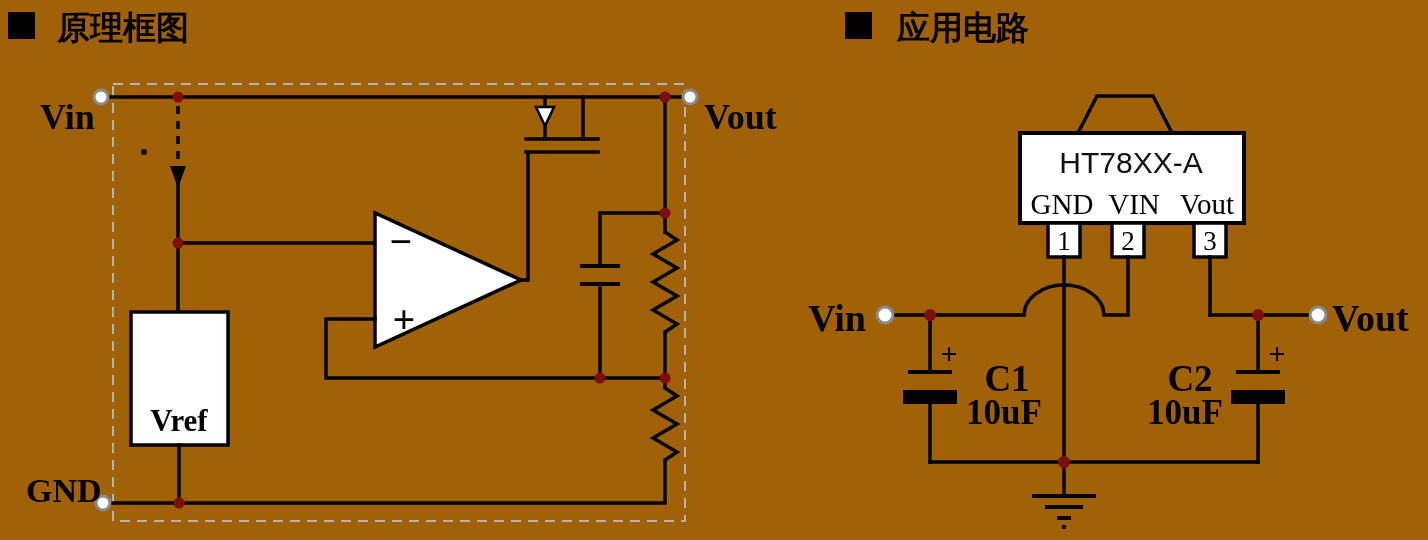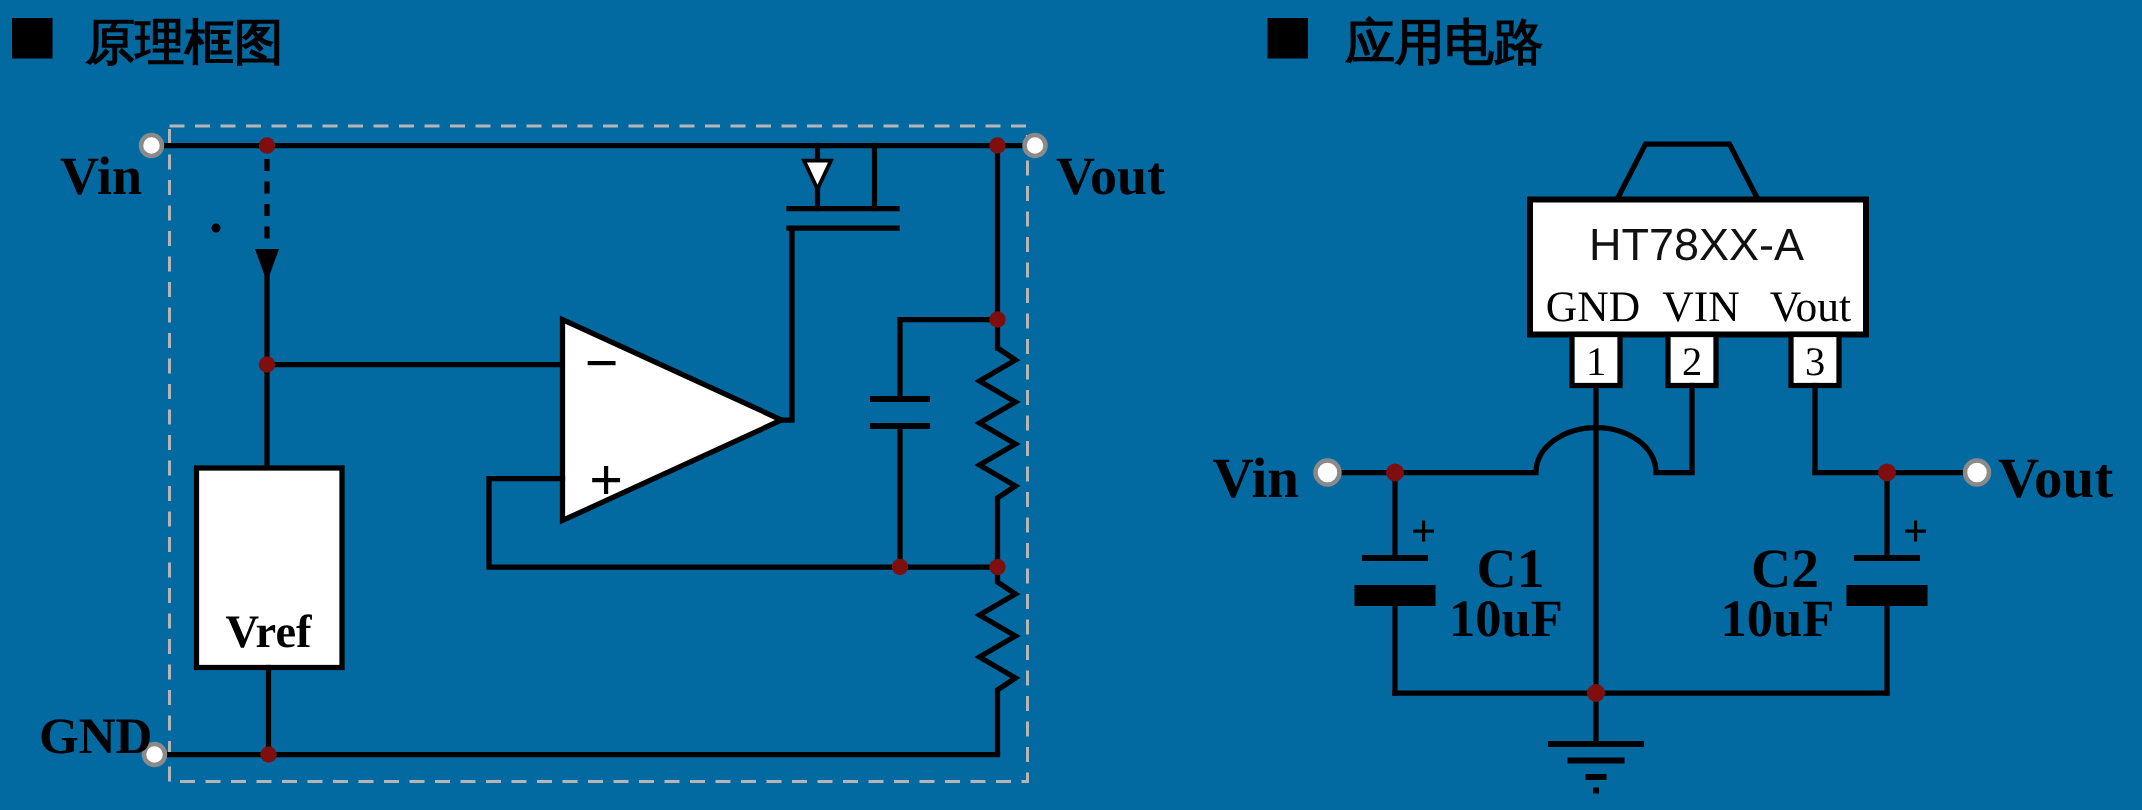--- a/index.html
+++ b/index.html
@@ -1,16 +1,16 @@
 <!DOCTYPE html>
 <html><head>
 <meta charset="utf-8">
 <style>
   html,body { margin:0; padding:0; background:#ffffff; }
-  .page { position:relative; width:1428px; height:540px; background:#0369a1; overflow:hidden; }
+  .page { position:relative; width:1428px; height:540px; background:#a16207; overflow:hidden; }
   svg { position:absolute; left:0; top:0; }
 
   .wire   { stroke:#000; stroke-width:3.5; fill:none; stroke-linecap:square; }
   .comp   { stroke:#000; stroke-width:3.5; fill:none; stroke-linejoin:miter; }
   .compf  { stroke:#000; stroke-width:3.5; fill:#fff; stroke-linejoin:miter; }
   .chipbox{ stroke:#000; stroke-width:4;   fill:#fff; }
   .dashborder { fill:none; stroke-width:2; stroke-dasharray:10 7; }
   .dashwire   { stroke:#000; stroke-width:3.5; fill:none; stroke-dasharray:8 7; }
   .plate  { stroke:#000; stroke-width:4; }
   .gbar   { stroke:#000; stroke-width:4; stroke-linecap:butt; }

